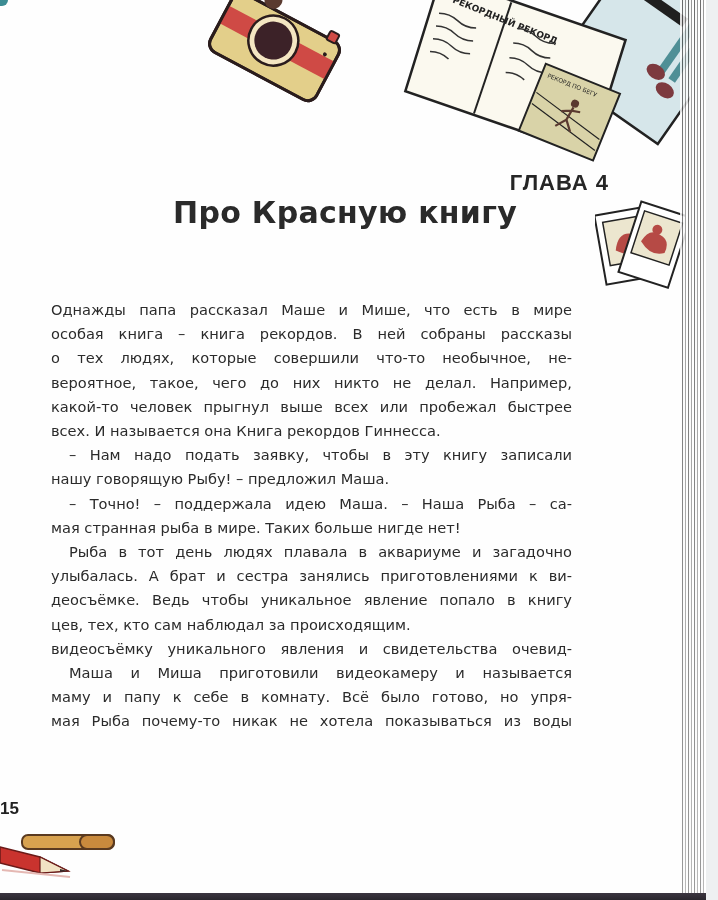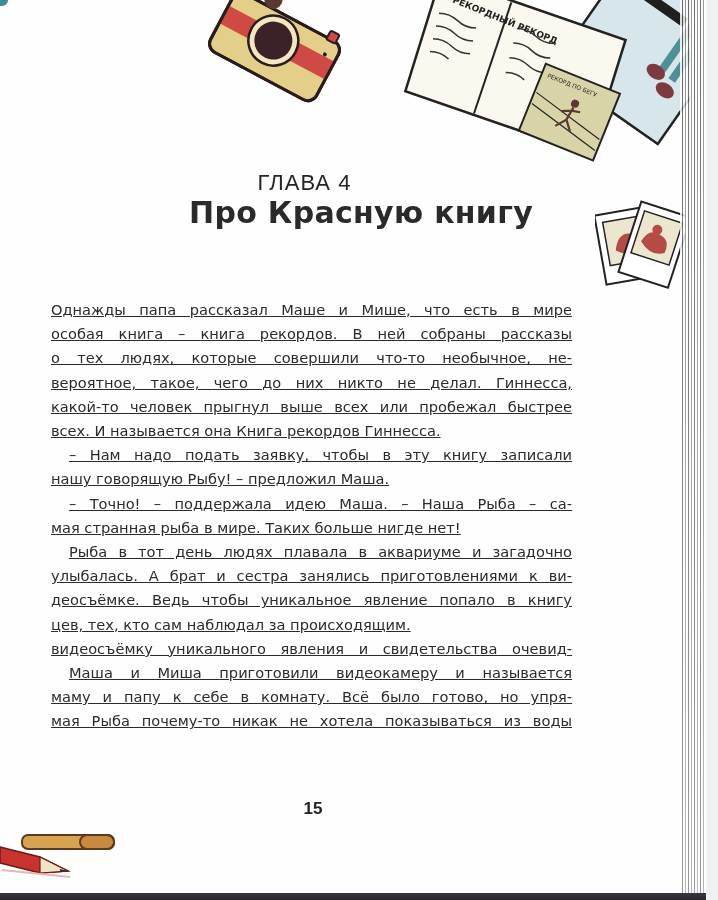--- a/index.html
+++ b/index.html
@@ -34,41 +34,41 @@
   
   .deco { position:absolute; }
   .camera { left:195px; top:-6px; width:150px; height:110px; }
   .papers { left:395px; top:-10px; width:295px; height:185px; }
   .photos { left:595px; top:190px; width:90px; height:110px; }
   .pencils { left:0px; top:815px; width:125px; height:75px; }
   .teal-corner { left:0; top:0; width:8px; height:6px; background:#3c8c93; border-radius:0 0 6px 0; }
 
   
   .chapter-label {
-    position:absolute; left:0; width:609px; top:170px; text-align:center;
-    font-family:"Liberation Sans", sans-serif; font-weight:normal;
+    position:absolute; left:0; width:609px; top:170px; text-align:right;
+    font-family:"Liberation Sans", sans-serif; font-weight:bold;
     font-size:22px; letter-spacing:1px; color:#262626;
   }
   .chapter-title {
     position:absolute; left:0; width:690px; text-align:center;
     font-family:"DejaVu Sans", sans-serif; font-weight:bold;
-    font-size:30px; color:#2a2a2a; line-height:34px; letter-spacing:0.3px;margin-left:16px;
+    font-size:30px; color:#2a2a2a; line-height:34px; letter-spacing:0.3px;
   }
   .t1 { top:196px; }
   .t2 { top:231px; }
   .body-text {
     position:absolute; left:51px; top:298px; width:521px;
     font-family:"DejaVu Sans", sans-serif; font-size:14.6px;
     line-height:24.2px; color:#2b2b2b;
   }
-  .line { display:block; white-space:nowrap; text-align:justify; text-align-last:justify;text-decoration:underline; }
+  .line { display:block; white-space:nowrap; text-align:justify; text-align-last:justify; }
   .line.last { text-align-last:left; }
   .line.indent { padding-left:18px; }
   .page-number {
-    position:absolute; left:0; width:626px; top:799px; text-align:center;
+    position:absolute; left:0; width:626px; top:799px; text-align:left;
     font-family:"Liberation Sans", sans-serif; font-weight:bold; font-size:17px; color:#222;
   }
 </style>
 </head>
 <body>
 
 <div class="outer-bg"></div>
 
 <div class="page">
 
@@ -136,21 +136,21 @@
     <path d="M2 55 L70 62" stroke="#e5b8b3" stroke-width="2"></path>
   </svg>
 
   <div class="chapter-label">ГЛАВА 4</div>
   <div class="chapter-title t1">Про Красную книгу</div>
 
   <div class="body-text">
     <span class="line">Однажды папа рассказал Маше и Мише, что есть в мире</span>
     <span class="line">особая книга – книга рекордов. В ней собраны рассказы</span>
     <span class="line">о тех людях, которые совершили что-то необычное, не-</span>
-    <span class="line">вероятное, такое, чего до них никто не делал. Гиннесса,</span>
+    <span class="line">вероятное, такое, чего до них никто не делал. Например,</span>
     <span class="line">какой-то человек прыгнул выше всех или пробежал быстрее</span>
     <span class="line last">всех. И называется она Книга рекордов Гиннесса.</span>
     <span class="line indent">– Нам надо подать заявку, чтобы в эту книгу записали</span>
     <span class="line last">нашу говорящую Рыбу! – предложил Маша.</span>
     <span class="line indent">– Точно! – поддержала идею Маша. – Наша Рыба – са-</span>
     <span class="line last">мая странная рыба в мире. Таких больше нигде нет!</span>
     <span class="line indent">Рыба в тот день людях плавала в аквариуме и загадочно</span>
     <span class="line">улыбалась. А брат и сестра занялись приготовлениями к ви-</span>
     <span class="line">деосъёмке. Ведь чтобы уникальное явление попало в книгу</span>
     <span class="line last">цев, тех, кто сам наблюдал за происходящим.</span>

